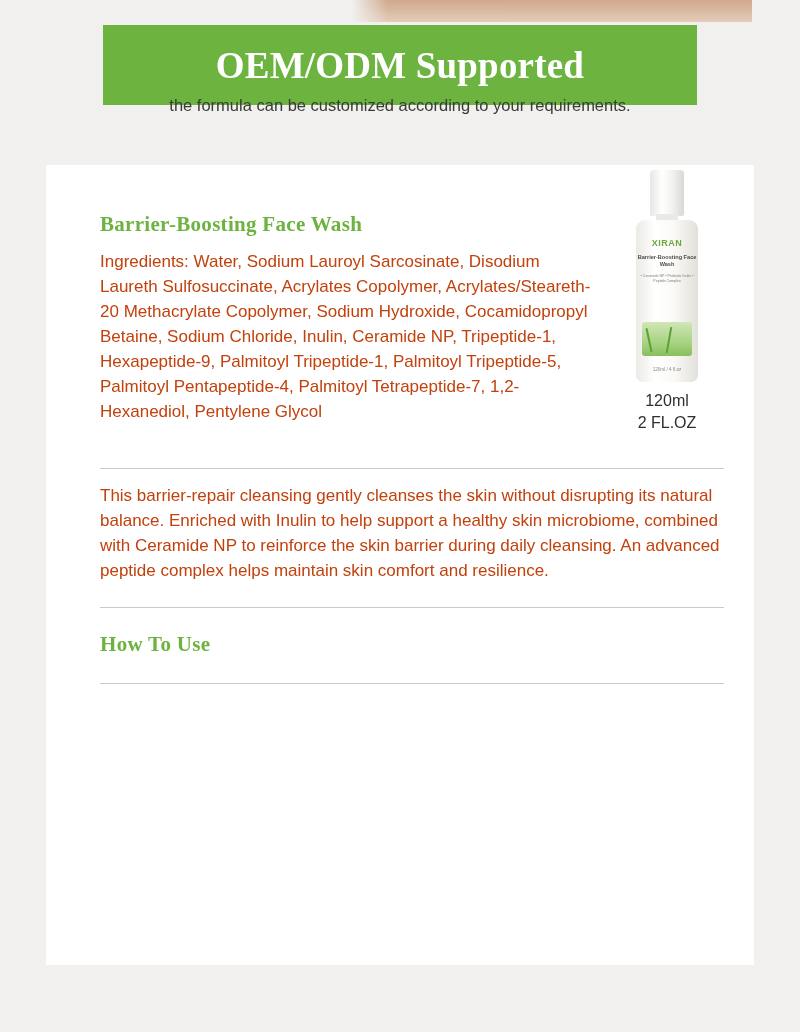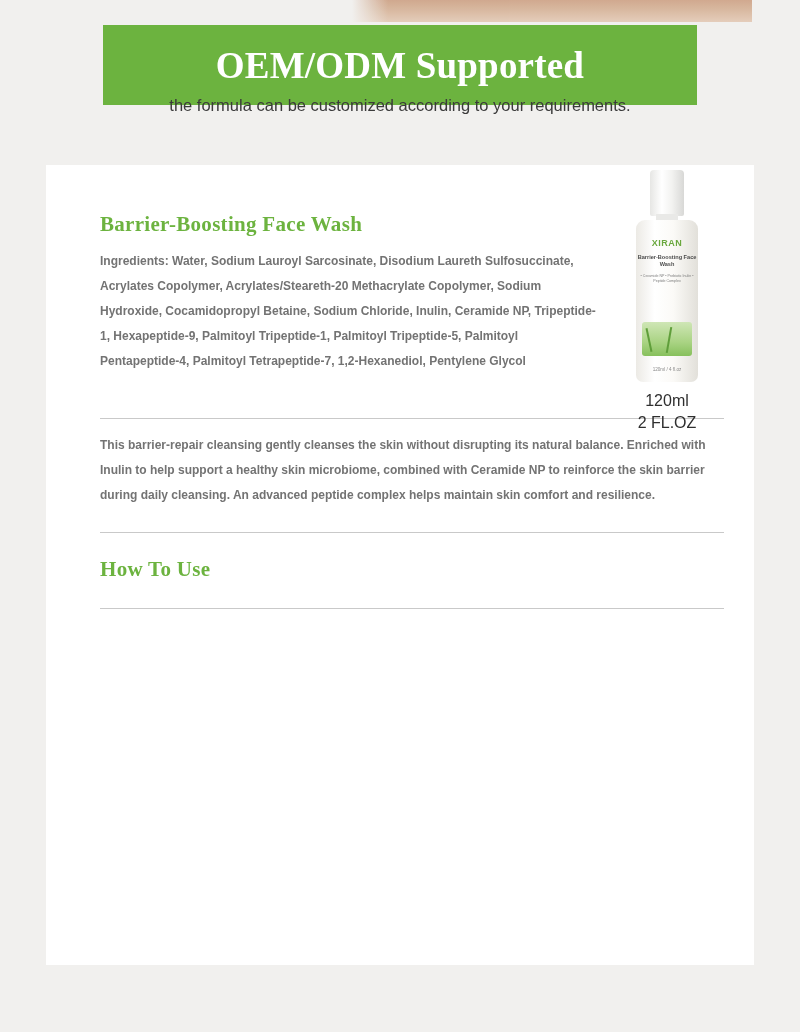--- a/index.html
+++ b/index.html
@@ -82,24 +82,23 @@
 
   h2.section {
     font-family: "Liberation Serif", serif;
     font-weight: bold;
     color: #6cb33f;
     font-size: 21px;
     letter-spacing: .3px;
   }
 
   .body-text {
-    font-size: 12px;
+    font-size: 17px;
     line-height: 25px;
-    color: #737373;
-    font-weight: bold;
+    color: #c2410c;
   }
 
   
   .product-row { position: relative; }
   .prod-title { margin-bottom: 12px; }
   .ingredients { width: 500px; }
 
   .bottle-wrap {
     position: absolute;
     right: -6px;

